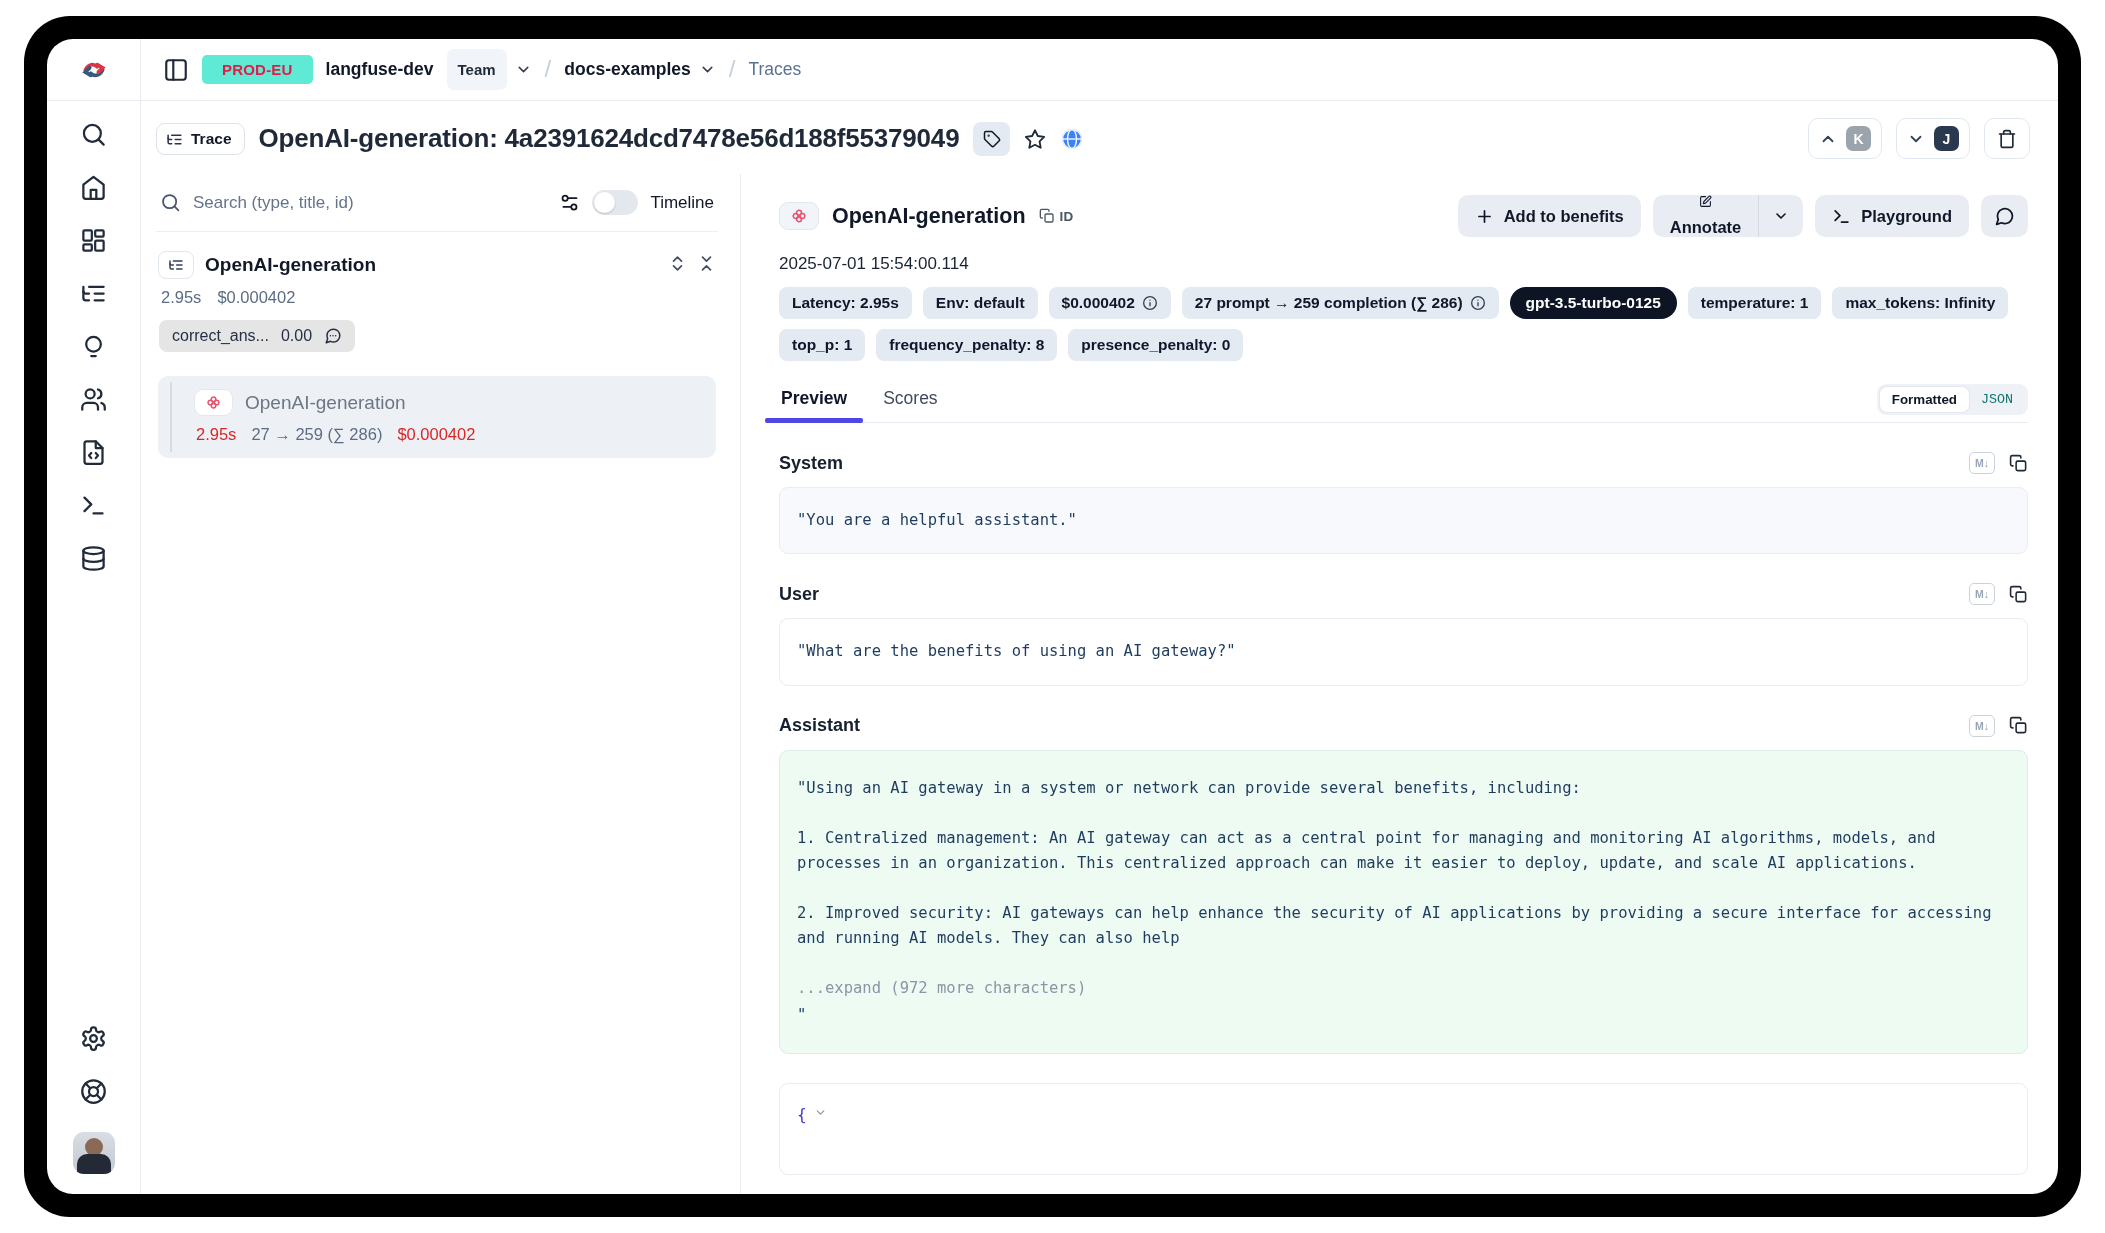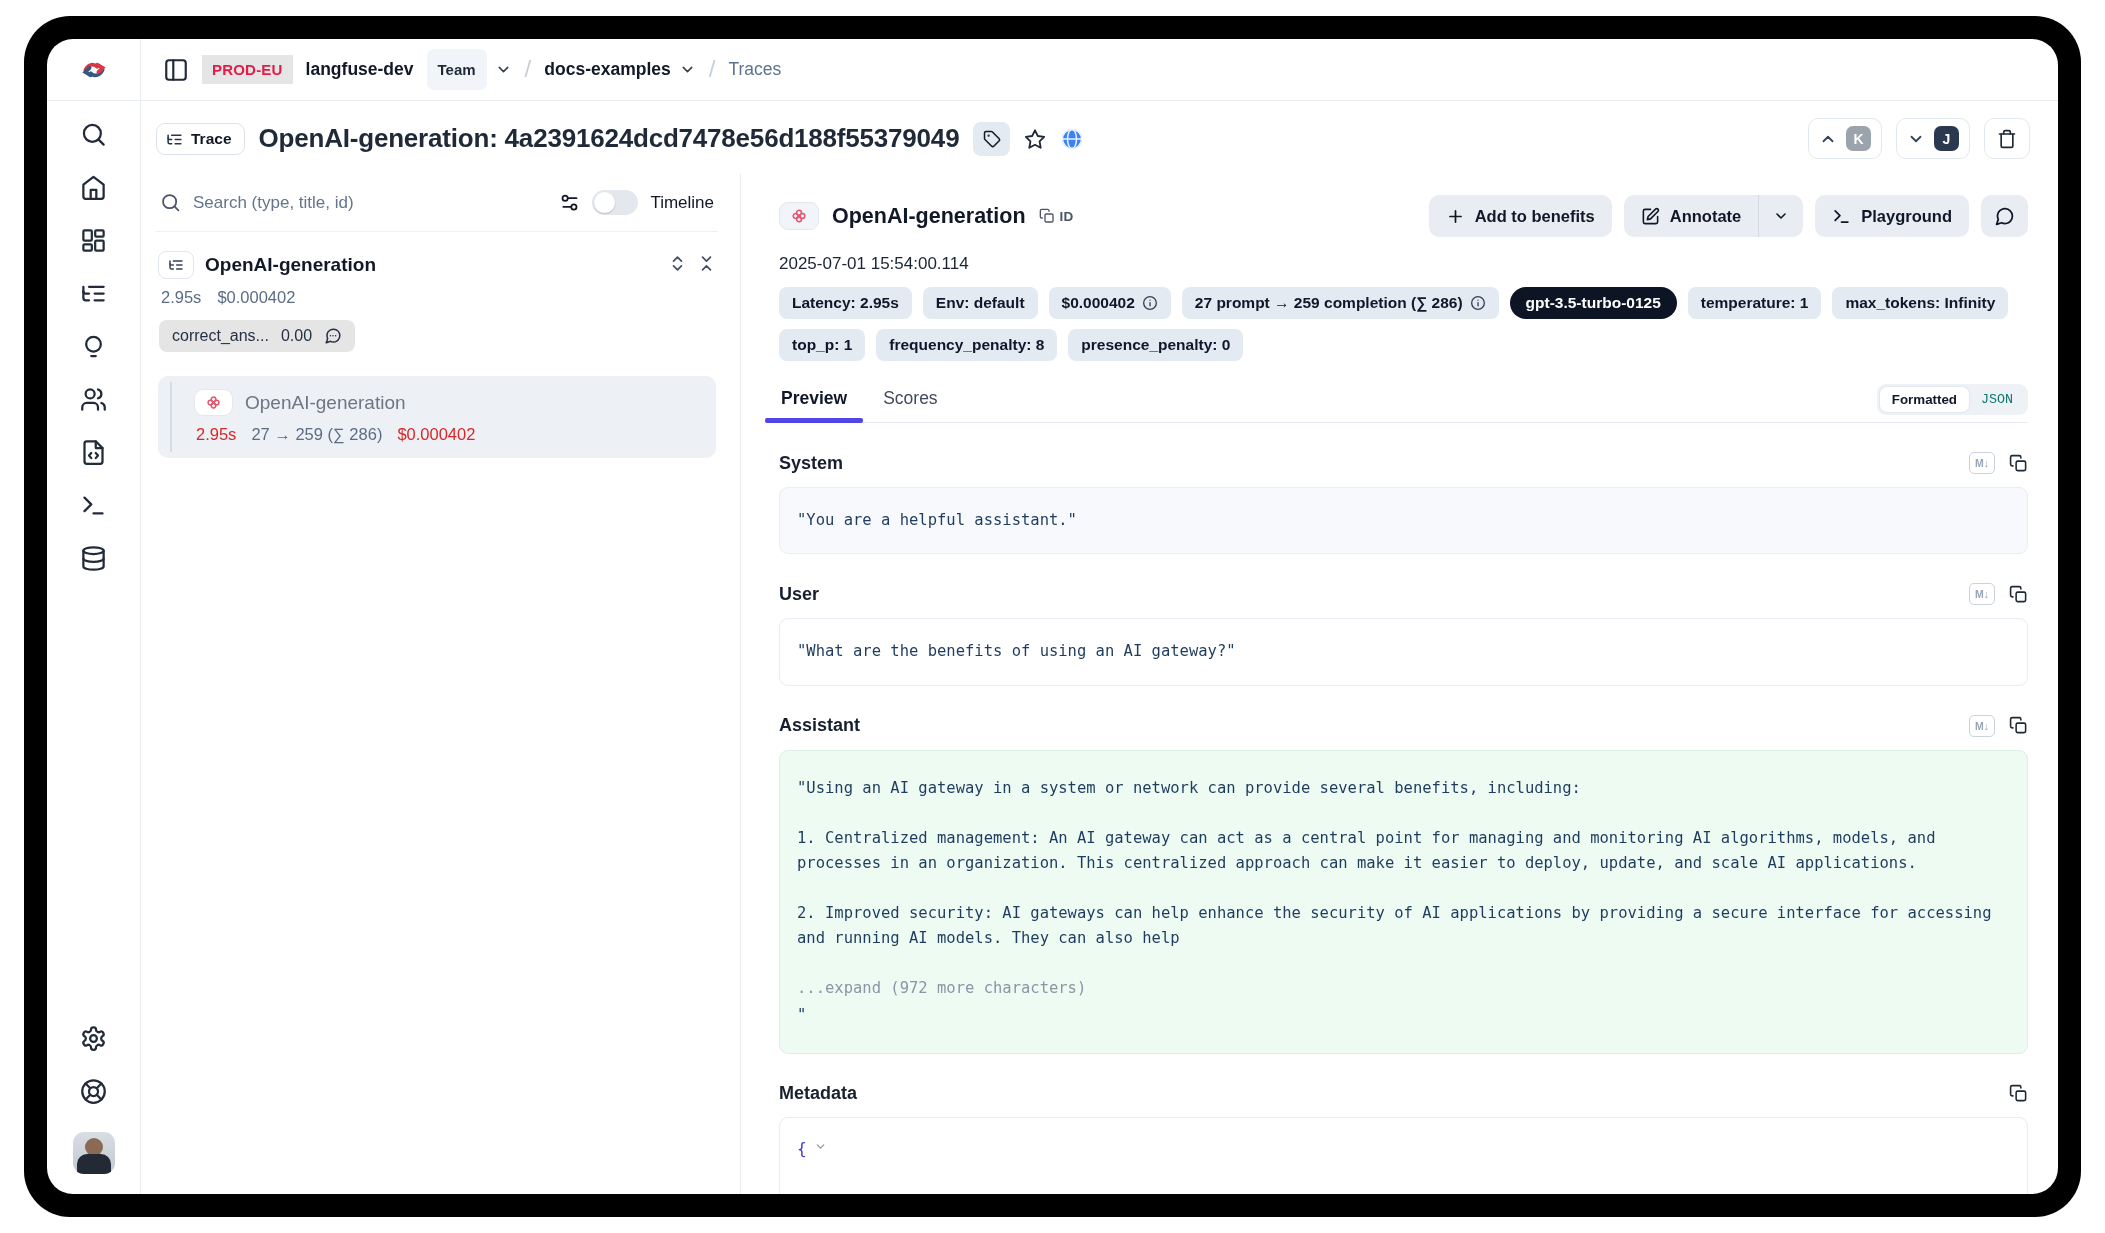--- a/index.html
+++ b/index.html
@@ -13,22 +13,22 @@
   .app { width: 100%; height: 100%; background: #fff; border-radius: 26px;
     overflow: hidden; display: flex; flex-direction: column; }
 
   
   .topbar { height: 62px; flex: 0 0 62px; display: flex; align-items: stretch;
     border-bottom: 1px solid #e8ecf0; }
   .logo-cell { width: 94px; flex: 0 0 94px; display: flex; align-items: center;
     justify-content: center; border-right: 1px solid #e8ecf0; }
   .topbar-content { flex: 1; display: flex; align-items: center; gap: 13px; padding: 0 22px; }
   .icon-btn { display: inline-flex; align-items: center; justify-content: center; color: #1f2937; }
-  .env-badge { background: #e5e5e5; color: #e11d48; font-weight: 700; font-size: 15px;
-    padding: 6px 10px; border-radius: 0; letter-spacing: .2px; }
+  .env-badge { background: #5eead4; color: #e11d48; font-weight: 700; font-size: 15px;
+    padding: 6px 20px; border-radius: 5px; letter-spacing: .2px; }
   .org-name, .project-name { font-size: 17.5px; font-weight: 650; color: #111827; }
   .team-badge { background: #f1f4f8; border-radius: 7px; padding: 12px 11px;
     font-size: 15px; font-weight: 600; color: #1f2937; }
   .dd-group { display: inline-flex; align-items: center; gap: 8px; }
   .crumb-slash { color: #c7d0da; font-size: 24px; font-weight: 300; transform: translateY(-1px); }
   .breadcrumb-page { font-size: 17.5px; color: #5b7290; }
 
   
   .app-body { flex: 1; display: flex; min-height: 0; }
   .rail { width: 94px; flex: 0 0 94px; border-right: 1px solid #e8ecf0;
@@ -100,21 +100,21 @@
   .detail-panel { flex: 1; min-width: 0; overflow: hidden; padding: 21px 30px 0 38px; }
   .detail-header { display: flex; align-items: center; gap: 13px; }
   .detail-title { font-size: 21.5px; font-weight: 700; color: #111827; }
   .id-group { display: inline-flex; align-items: center; gap: 5px; color: #4b5563; }
   .id-label { font-size: 13.5px; font-weight: 700; letter-spacing: .3px; }
   .actions { display: flex; gap: 12px; align-items: center; }
   .btn { height: 42px; border-radius: 10px; background: #e9edf3; padding: 0 17px;
     display: inline-flex; align-items: center; gap: 10px; font-size: 16.5px; font-weight: 600; color: #101828; }
   .split { display: inline-flex; border-radius: 10px; overflow: hidden; background: #e9edf3; height: 42px; }
   .split .seg1 { display: inline-flex; align-items: center; gap: 10px; padding: 0 17px;
-    border-right: 1px solid #d4dae4; font-size: 16.5px; font-weight: 600; color: #101828; }
+    border-right: 1px solid #d4dae4; font-size: 16.5px; font-weight: 600; color: #101828; flex-direction: column; }
   .split .seg2 { width: 44px; display: inline-flex; align-items: center; justify-content: center; color: #101828; }
   .btn-square { width: 47px; justify-content: center; padding: 0; }
 
   .timestamp { margin-top: 17px; font-size: 17px; color: #1b2434; }
   .badges { margin-top: 13px; display: flex; flex-wrap: wrap; gap: 10px 11px; }
   .badge { background: #e4eaf2; border-radius: 8px; padding: 7px 13px; font-size: 15.5px;
     font-weight: 650; color: #0f172a; display: inline-flex; align-items: center; gap: 7px; }
   .badge-dark { background: #0d1524; color: #fff; border-radius: 18px; padding: 7px 16px; }
 
   .tabs-row { margin-top: 23px; display: flex; align-items: flex-end; border-bottom: 1px solid #e7eaf0; }
@@ -546,31 +546,20 @@
             <div class="section-box box-assistant">
               <p>"Using an AI gateway in a system or network can provide several benefits, including:</p>
               <p>1. Centralized management: An AI gateway can act as a central point for managing and monitoring AI algorithms, models, and processes in an organization. This centralized approach can make it easier to deploy, update, and scale AI applications.</p>
               <p>2. Improved security: AI gateways can help enhance the security of AI applications by providing a secure interface for accessing and running AI models. They can also help</p>
               <div class="expand-note">...expand (972 more characters)</div>
               <div class="closing-quote">"</div>
             </div>
           </div>
 
           <div class="section">
-            <div class="section-head">
-              <span class="section-label">Metadata</span>
-              <span class="head-tools">
-                <button class="plain-ic">
-                      <svg width="19" height="19" viewBox="0 0 24 24" fill="none" stroke="currentColor" stroke-width="2" stroke-linecap="round" stroke-linejoin="round">
-                        <rect x="9" y="9" width="12" height="12" rx="2"></rect>
-                        <path d="M5 15H4a2 2 0 0 1-2-2V4a2 2 0 0 1 2-2h9a2 2 0 0 1 2 2v1"></path>
-                      </svg>
-                    </button>
-              </span>
-            </div>
             <div class="section-box box-plain metadata-box">
               <span class="brace" style="font-family:'DejaVu Sans Mono',monospace;">{</span>
               <svg class="brace-chevron" width="13" height="13" viewBox="0 0 24 24" fill="none" stroke="currentColor" stroke-width="2.4" stroke-linecap="round" stroke-linejoin="round">
                     <path d="m6 9 6 6 6-6"></path>
                   </svg>
             </div>
           </div>
         </section>
       </div>
     </div>

